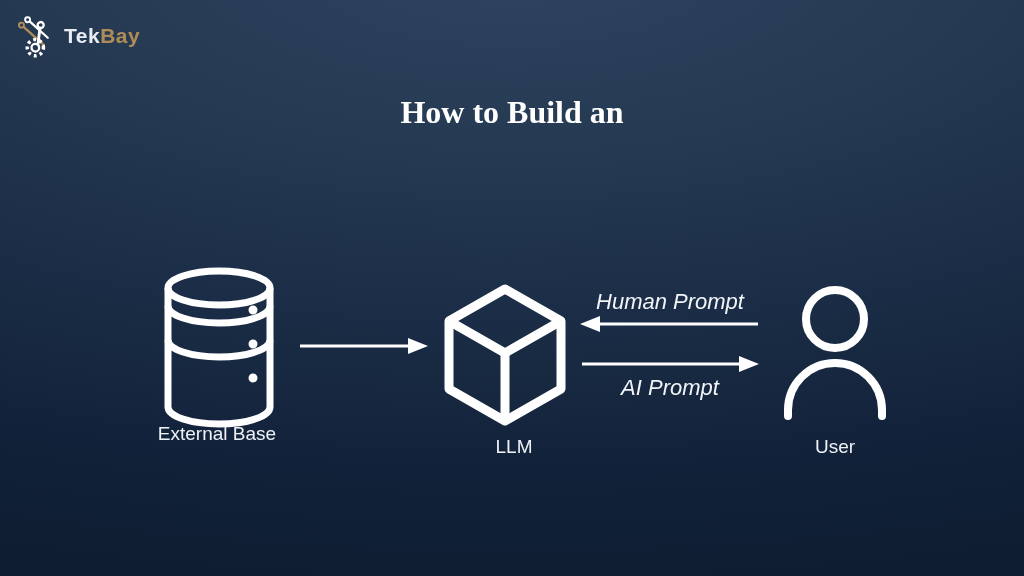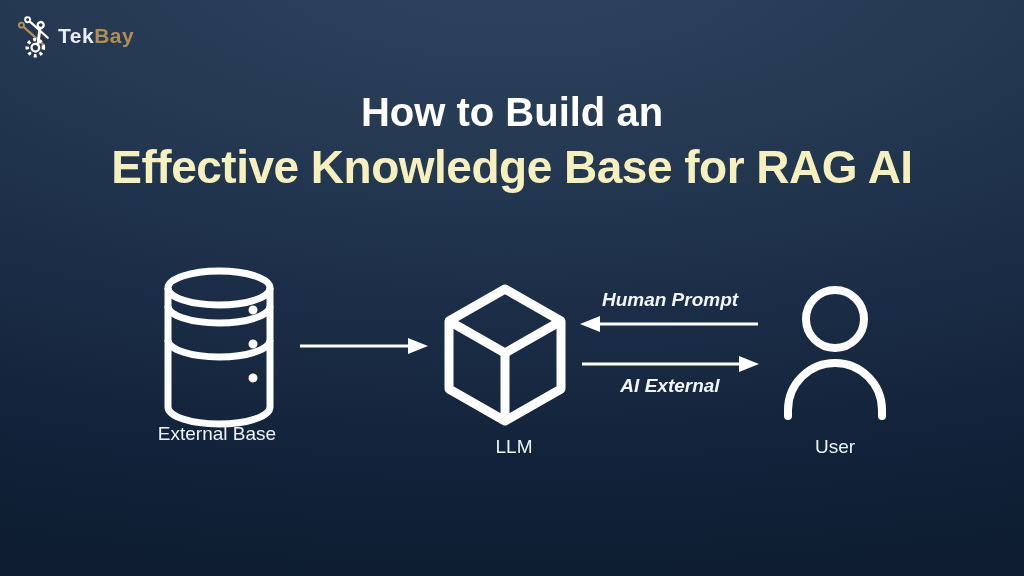--- a/index.html
+++ b/index.html
@@ -14,44 +14,46 @@
       radial-gradient(ellipse 150% 110% at 50% -8%,
         #2e4460 0%, #253952 32%, #1b2d46 58%, #12223a 80%, #0e1d31 100%);
   }
 
   
   .logo {
     position: absolute;
     left: 16px; top: 13px;
     display: flex;
     align-items: center;
+    gap: 6px;
   }
   .logo-icon { width: 42px; height: 46px; transform: rotate(-6deg); }
   .logo-text {
     font-size: 21px;
     font-weight: bold;
     letter-spacing: 0.5px;
     white-space: nowrap;
   }
   .logo-text .primary { color: #e9edf3; }
   .logo-text .secondary { color: #b08d57; }
 
   
   .title-block {
     position: absolute;
     left: 0; top: 86px;
     width: 1024px;
     text-align: center;
   }
   .title-line1 {
-    font-size: 40px;
+    font-size: 32px;
     font-weight: 600;
     color: #ffffff;
     line-height: 52px;
     letter-spacing: 0px;
+    font-family: Liberation Serif, serif;
   }
   .title-line2 {
     font-size: 46px;
     font-weight: 800;
     color: #f6f0bd;
     line-height: 58px;
     letter-spacing: -0.5px;
   }
 
   
@@ -63,23 +65,23 @@
     color: #eef2f6;
     font-size: 19px;
     line-height: 27px;
     text-align: center;
     font-weight: 400;
   }
   .edge-label {
     position: absolute;
     color: #f2f5f8;
     font-style: italic;
-    font-size: 19px;
+    font-size: 22px;
     text-align: center;
-    font-weight: 700;
+    font-weight: 400;
   }
 </style>
 </head>
 <body>
 
 <div class="slide">
 
   <div class="logo">
     <svg class="logo-icon" viewBox="0 0 44 48" fill="none" xmlns="http://www.w3.org/2000/svg">
 
@@ -93,21 +95,20 @@
       <circle cx="19" cy="36" r="8.5" stroke="#ffffff" stroke-width="3.6" stroke-dasharray="3 3.4" fill="none"></circle>
       <circle cx="19" cy="36" r="4" stroke="#ffffff" stroke-width="2.4" fill="none"></circle>
     </svg>
     <div class="logo-text">
       <span class="primary">Tek</span><span class="secondary">Bay</span>
     </div>
   </div>
 
   <div class="title-block">
     <div class="title-line1">How to Build an</div>
-    <div class="title-line2">Effective Knowledge Base for RAG AI</div>
   </div>
 
   <svg class="icon-svg" style="left:160px; top:266px;" width="118" height="164" viewBox="0 0 118 164" fill="none" xmlns="http://www.w3.org/2000/svg">
     <ellipse cx="59" cy="22" rx="51" ry="17" stroke="#ffffff" stroke-width="7"></ellipse>
     <line x1="8" y1="22" x2="8" y2="141" stroke="#ffffff" stroke-width="7"></line>
     <line x1="110" y1="22" x2="110" y2="141" stroke="#ffffff" stroke-width="7"></line>
     <path d="M8 141 A51 17 0 0 0 110 141" stroke="#ffffff" stroke-width="7"></path>
     <path d="M8 40 A51 17 0 0 0 110 40" stroke="#ffffff" stroke-width="7"></path>
     <path d="M8 74 A51 17 0 0 0 110 74" stroke="#ffffff" stroke-width="7"></path>
     <circle cx="93" cy="44" r="4.5" fill="#ffffff"></circle>
@@ -133,21 +134,21 @@
   <div class="edge-label" style="left:578px; top:289px; width:184px;">Human Prompt</div>
   <svg class="icon-svg" style="left:580px; top:315px;" width="180" height="18" viewBox="0 0 180 18" xmlns="http://www.w3.org/2000/svg">
     <line x1="17" y1="9" x2="178" y2="9" stroke="#ffffff" stroke-width="3.2"></line>
     <polygon points="20,1 0,9 20,17" fill="#ffffff"></polygon>
   </svg>
 
   <svg class="icon-svg" style="left:580px; top:355px;" width="180" height="18" viewBox="0 0 180 18" xmlns="http://www.w3.org/2000/svg">
     <line x1="2" y1="9" x2="160" y2="9" stroke="#ffffff" stroke-width="3.2"></line>
     <polygon points="159,1 179,9 159,17" fill="#ffffff"></polygon>
   </svg>
-  <div class="edge-label" style="left:578px; top:375px; width:184px;">AI External</div>
+  <div class="edge-label" style="left:578px; top:375px; width:184px;">AI Prompt</div>
 
   <svg class="icon-svg" style="left:777px; top:282px;" width="116" height="142" viewBox="0 0 116 142" fill="none" xmlns="http://www.w3.org/2000/svg">
     <circle cx="58" cy="37" r="29" stroke="#ffffff" stroke-width="8"></circle>
     <path d="M11 134 L11 128 A47 47 0 0 1 105 128 L105 134" stroke="#ffffff" stroke-width="8" stroke-linecap="round" fill="none"></path>
   </svg>
   <div class="node-label" style="left:785px; top:433px; width:100px;">User</div>
 
 </div>
 
 </body></html>

